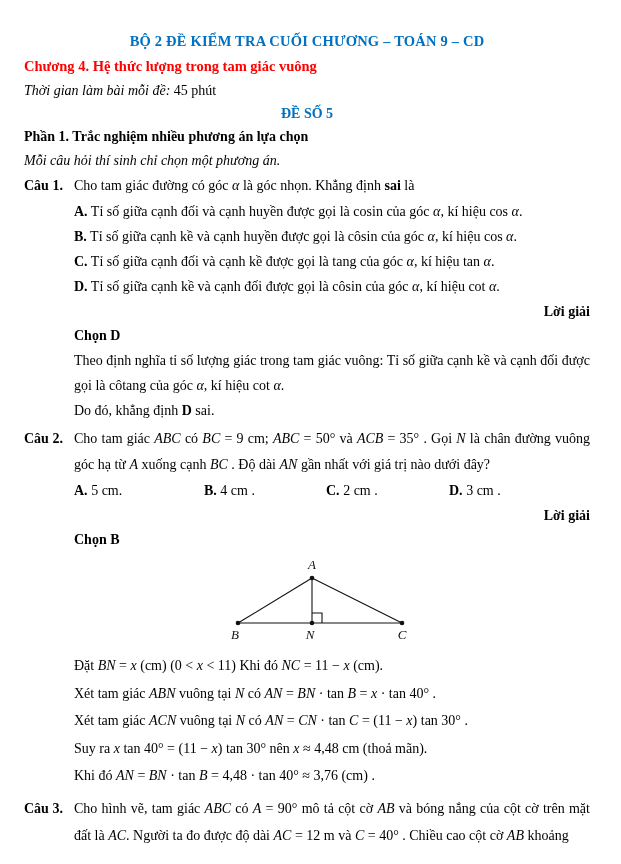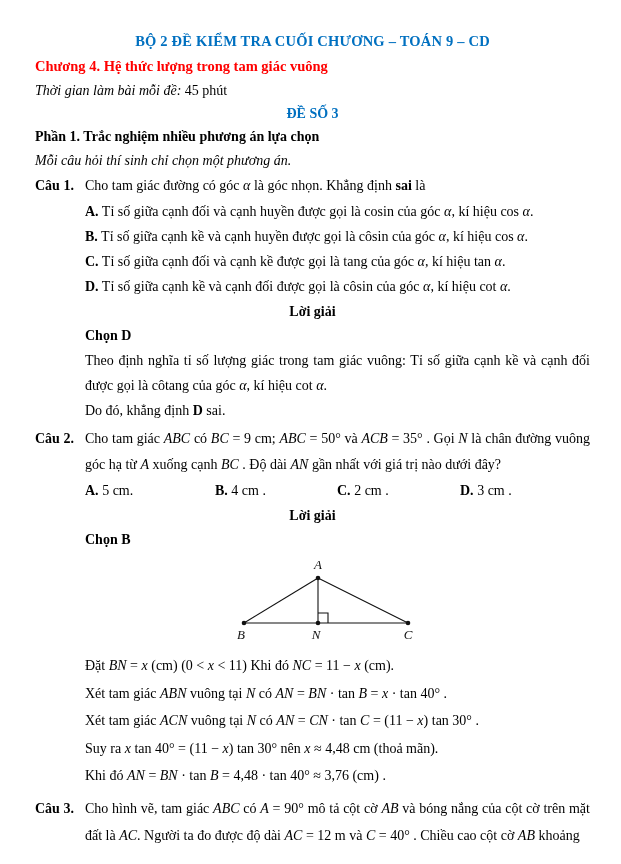--- a/index.html
+++ b/index.html
@@ -1,54 +1,54 @@
 <!DOCTYPE html>
 <html style="--blue: #0070C0; --red: #FF0000;"><head>
 <meta charset="utf-8">
 <style>
   html,body{margin:0;padding:0;background:#ffffff;}
   body{width:621px;height:864px;overflow:hidden;}
   .page{
     box-sizing:border-box;width:621px;height:864px;
-    padding:28px 31px 0 35px;
+    padding:28px 31px 0 24px;
     font-family:"Liberation Serif","DejaVu Serif",serif;
     font-size:14px;color:#000;
   }
   .b{font-weight:bold}
   .i{font-style:italic}
   .title{color:var(--blue,#0070C0);font-weight:bold;text-align:center;font-size:14.5px;line-height:26px;letter-spacing:.2px}
   .subtitle{color:var(--red,#FF0000);font-weight:bold;text-align:left;font-size:14.5px;line-height:25px}
   .time{line-height:23px}
   .exam{color:var(--blue,#0070C0);font-weight:bold;text-align:center;line-height:23px}
   .part{font-weight:bold;line-height:24px}
   .instr{font-style:italic;line-height:24px}
   .qrow{display:flex;line-height:26px;text-align:justify}
   .qlabel{width:50px;flex:none;font-weight:bold}
   .qbody{flex:1}
   .opt{margin-left:50px;line-height:25px}
-  .solhead{text-align:center;font-weight:bold;line-height:25px}
+  .solhead{text-align:right;font-weight:bold;line-height:25px}
   .chon{margin-left:50px;font-weight:bold;line-height:24px}
   .expl{margin-left:50px;line-height:25px;text-align:justify}
   .concl{margin-left:50px;line-height:25px}
   .optrow{margin-left:50px;display:grid;grid-template-columns:130px 122px 123px 1fr;line-height:25px}
   .figwrap{height:100px;display:flex;align-items:center;justify-content:center;margin-left:28px}
   .mathln{margin-left:50px;line-height:27.5px}
   svg .edge{stroke:#111;stroke-width:1.1;fill:none}
   svg .dot{fill:#111}
   svg text{font-family:"Liberation Serif","DejaVu Serif",serif;font-style:italic;font-size:13px;fill:#111}
 </style>
 </head>
 <body>
 
 <div class="page">
 
   <div class="title">BỘ 2 ĐỀ KIỂM TRA CUỐI CHƯƠNG – TOÁN 9 – CD</div>
   <div class="subtitle">Chương 4. Hệ thức lượng trong tam giác vuông</div>
   <div class="time"><span class="i">Thời gian làm bài mỗi đề:</span><span> 45 phút</span></div>
-  <div class="exam">ĐỀ SỐ 3</div>
+  <div class="exam">ĐỀ SỐ 5</div>
 
   <div class="part">Phần 1. Trắc nghiệm nhiều phương án lựa chọn</div>
   <div class="instr">Mỗi câu hỏi thí sinh chỉ chọn một phương án.</div>
 
   <div class="qrow">
     <div class="qlabel">Câu 1.</div>
     <div class="qbody"><span>Cho tam giác đường có góc </span><span class="i">α</span><span> là góc nhọn. Khẳng định </span><span class="b">sai</span><span> là</span></div>
   </div>
   <div class="opt"><span class="b">A.</span><span> Tỉ số giữa cạnh đối và cạnh huyền được gọi là cosin của góc </span><span class="i">α</span><span>,  kí hiệu cos </span><span class="i">α</span><span>.</span></div>
   <div class="opt"><span class="b">B.</span><span> Tỉ số giữa cạnh kề và cạnh huyền được gọi là côsin của góc </span><span class="i">α</span><span>,  kí hiệu cos </span><span class="i">α</span><span>.</span></div>

